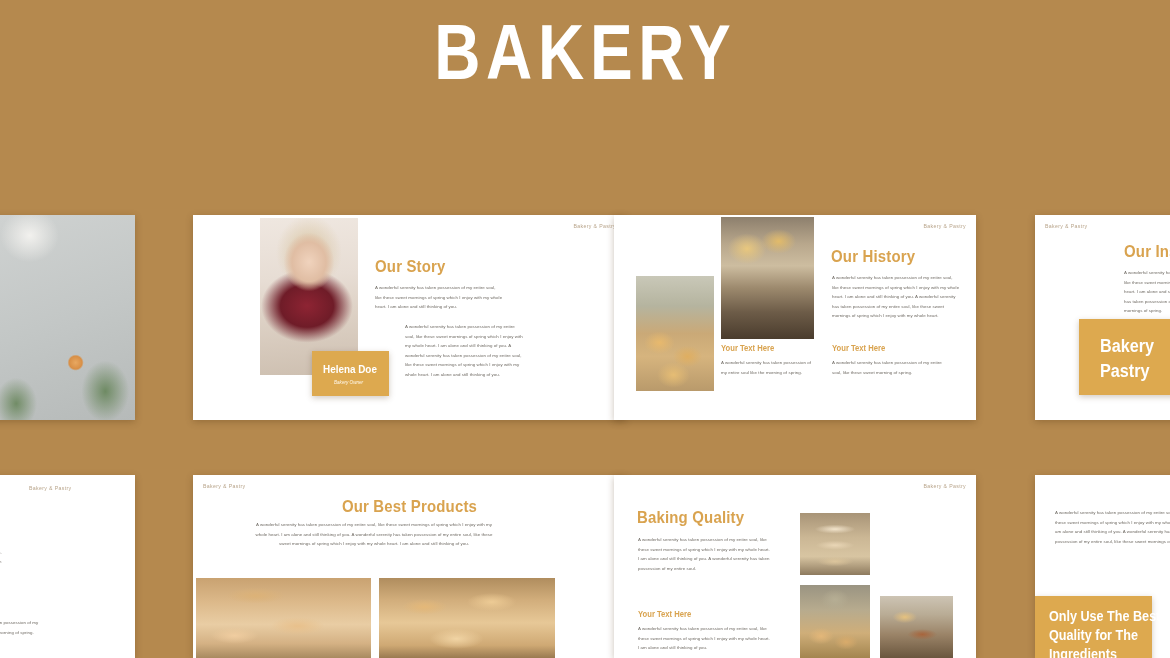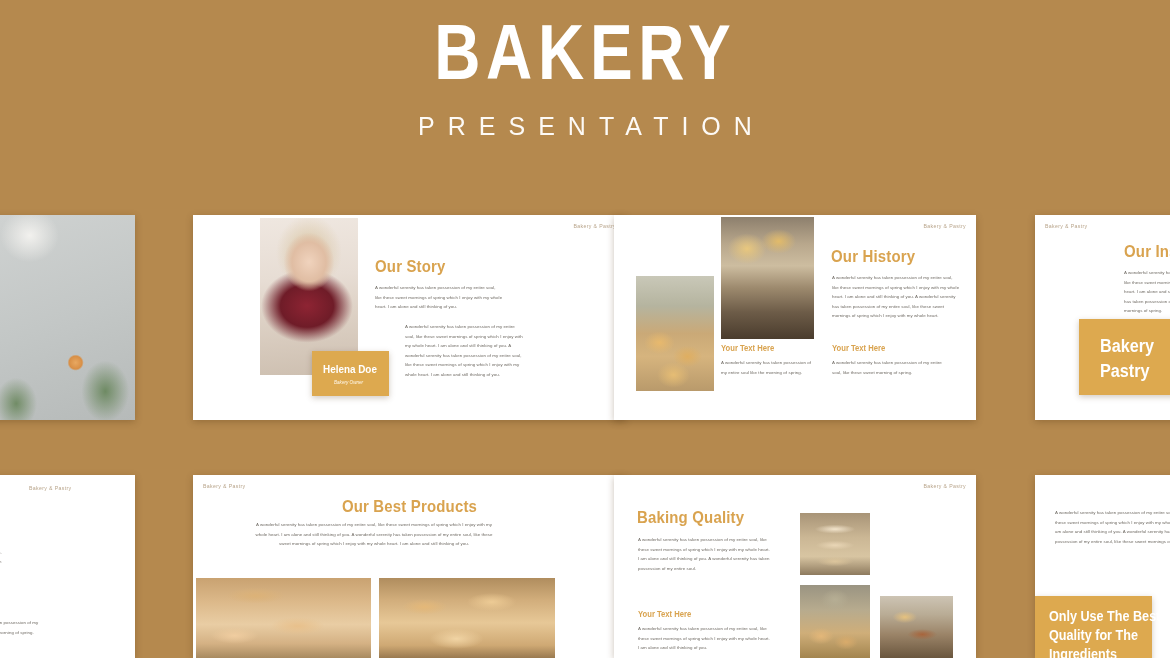--- a/index.html
+++ b/index.html
@@ -201,21 +201,20 @@
       radial-gradient(ellipse 24% 14% at 34% 34%, #e6c27f 0%, rgba(230,194,127,0) 70%),
       radial-gradient(ellipse 28% 12% at 58% 62%, #a8653c 0%, rgba(168,101,60,0) 72%),
       linear-gradient(180deg, #cdc4b4 0%, #b9ac95 30%, #9b8468 62%, #6a563e 100%);
   }
 </style>
 </head>
 <body>
 
 <div class="hero">
   <div class="hero-title">BAKERY</div>
-  <div class="hero-sub">PRESENTATION</div>
 </div>
 
 <div class="deck">
 
   <div class="slide r1 col-left">
     <div class="photo ph-stone-peach" style="left:68px; top:0; width:135px; height:205px;"></div>
 
   </div>
 
   <div class="slide r1 col-mid1">

